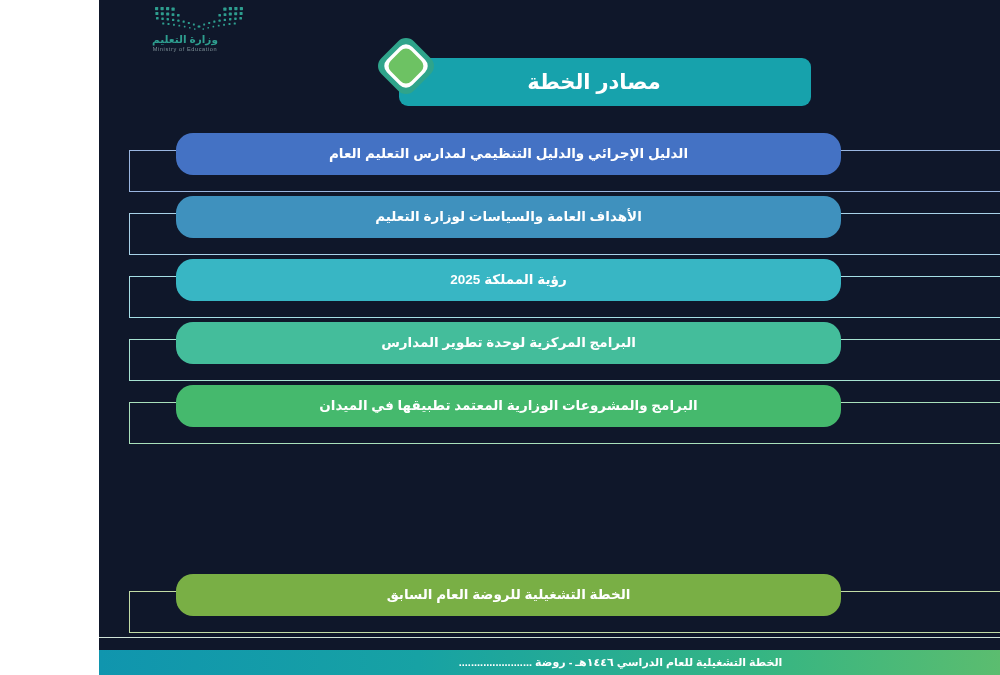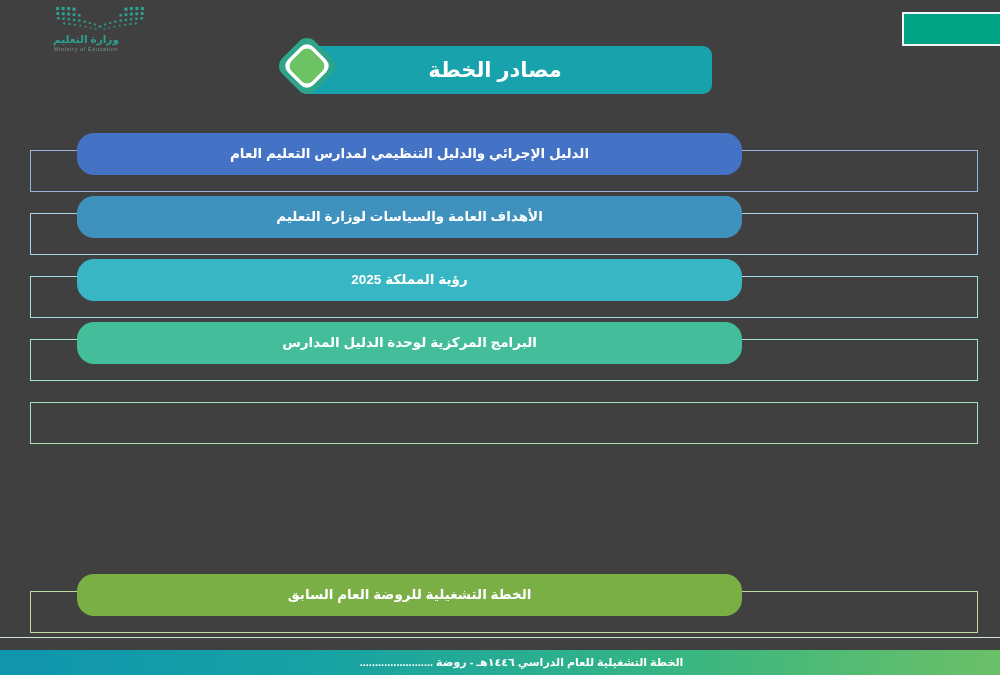--- a/index.html
+++ b/index.html
@@ -7,23 +7,23 @@
     margin: 0;
     padding: 0;
     background: #ffffff;
   }
   body {
     font-family: "Liberation Sans", "DejaVu Sans", sans-serif;
   }
 
   .slide {
     position: relative;
-    width: 1000px;
+    width: 901px;
     height: 675px;
-    background: #404040;
+    background: #0f172a;
     overflow: hidden;
   }
 
   
   .corner-block {
     position: absolute;
     left: 902px;
     top: 12px;
     width: 100px;
     height: 34px;
@@ -69,21 +69,21 @@
     letter-spacing: 0.6px;
     color: #7d8f96;
     white-space: nowrap;
     direction: ltr;
   }
 
   
   .title-bar {
     position: absolute;
     left: 300px;
-    top: 46px;
+    top: 58px;
     width: 412px;
     height: 48px;
     background: #17A2AC;
     border-radius: 9px;
   }
   .title-text {
     position: absolute;
     left: 0;
     top: 0;
     right: 0;
@@ -283,26 +283,29 @@
     <div class="row" style="top:259px">
       <div class="row-outline" style="border-color:#A6DFE6"></div>
       <div class="row-bar" style="background:#38B6C4">
         <span class="row-label">رؤية المملكة 2025</span>
       </div>
     </div>
 
     <div class="row" style="top:322px">
       <div class="row-outline" style="border-color:#A7E3D1"></div>
       <div class="row-bar" style="background:#44BD9B">
-        <span class="row-label">البرامج المركزية لوحدة الدليل المدارس</span>
+        <span class="row-label">البرامج المركزية لوحدة تطوير المدارس</span>
       </div>
     </div>
 
     <div class="row" style="top:385px">
       <div class="row-outline" style="border-color:#A9E0BB"></div>
+      <div class="row-bar" style="background:#45B96D">
+        <span class="row-label">البرامج والمشروعات الوزارية المعتمد تطبيقها في الميدان</span>
+      </div>
     </div>
 
 
 
     <div class="row" style="top:574px">
       <div class="row-outline" style="border-color:#C2DCA6"></div>
       <div class="row-bar" style="background:#79AF45">
         <span class="row-label">الخطة التشغيلية للروضة العام السابق</span>
       </div>
     </div>

